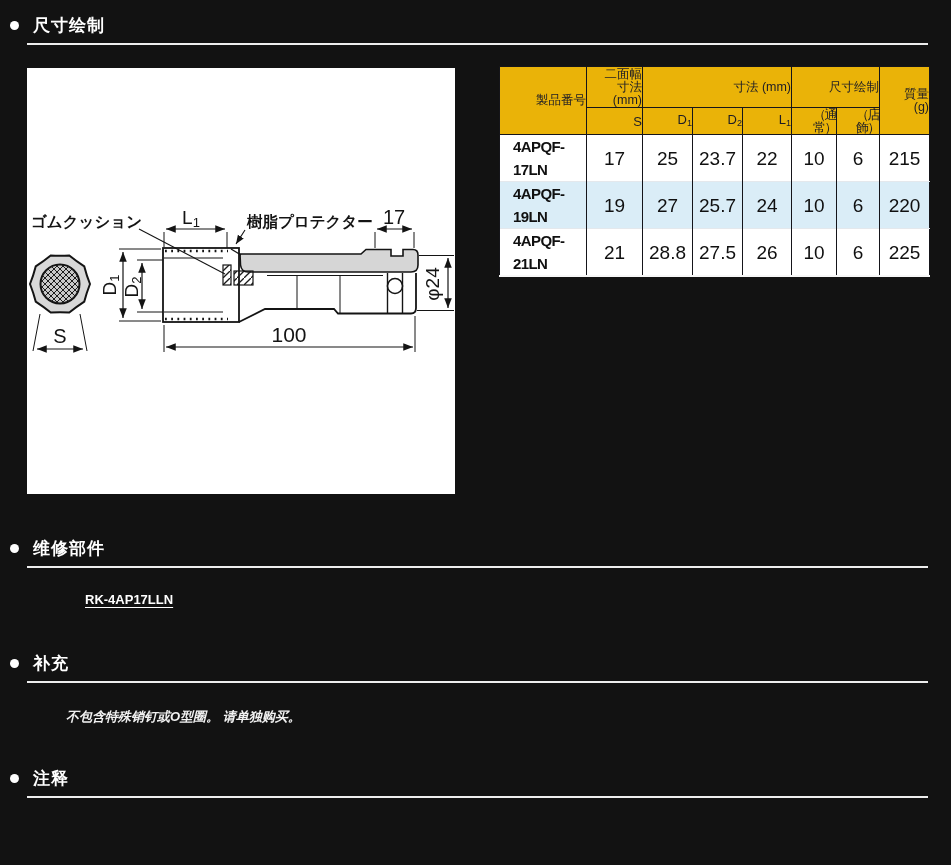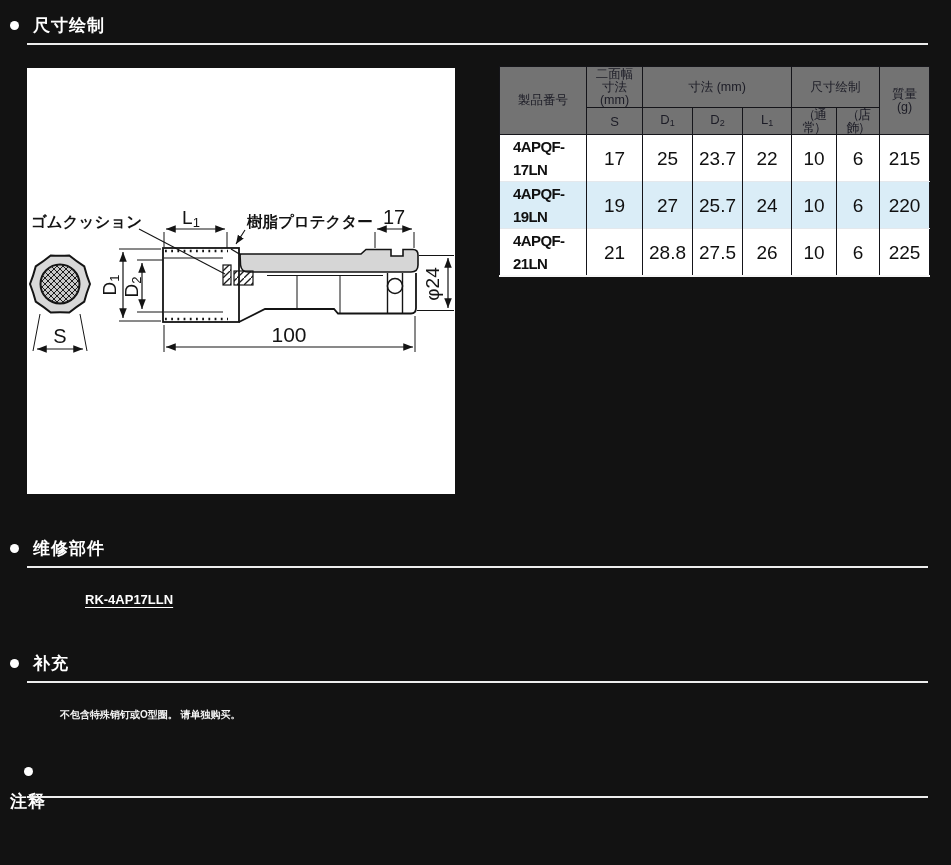--- a/index.html
+++ b/index.html
@@ -14,38 +14,38 @@
   .sec-title { color:#ffffff; font-size:17px; font-weight:bold; letter-spacing:1px; }
   .rule { position:absolute; left:27px; width:901px; height:2px; background:#ededed; }
   
   .draw-panel { position:absolute; left:27px; top:68px; width:428px; height:426px; background:#ffffff; }
   svg text { font-family:"Liberation Sans","DejaVu Sans",sans-serif; fill:#141414; }
   
   .spec-table-wrap { position:absolute; left:499px; top:66px; }
   table { border-collapse:collapse; table-layout:fixed; width:430px; background:#ffffff;
           border-left:1px solid #15151a; border-top:1px solid #15151a; border-right:1px solid #15151a; }
   th, td { border-left:1px solid #15151a; overflow:hidden; }
-  th { background:#737373; font-weight:normal; color:#1c1c26; font-size:12.5px; line-height:13px;
-       text-align:center; vertical-align:middle; }
+  th { background:#eab308; font-weight:normal; color:#1c1c26; font-size:12.5px; line-height:13px;
+       text-align:right; vertical-align:middle; }
   tr.hdr-main th { height:41px; }
   tr.hdr-sub th { height:22px; border-top:1px solid #15151a; font-size:13px; }
   .ml { white-space:pre-line; }
   .paren { font-size:11.5px; letter-spacing:-1.5px;font-family:Liberation Serif, serif; }
   td { height:23px; text-align:center; font-size:19px; color:#101010; line-height:23px; }
   tbody tr { border-top:1px solid #15151a; }
   tbody tr + tr { border-top:1px solid #e4e8ec;margin-left:48px; }
   tbody tr:last-child { border-bottom:2px solid #f7f7f7; }
   tbody tr.alt td { background:#daedf7; }
   td.model { font-size:15px; font-weight:bold; letter-spacing:-0.6px; text-align:left; padding-left:13px;
              font-stretch:condensed; }
   sub.sb { font-size:9px; vertical-align:-2px; }
   
   .part-link { position:absolute; left:50px; color:#ffffff; font-size:13px; font-weight:bold;
                text-decoration:underline; text-underline-offset:3px; cursor:pointer;padding-left:35px; }
-  .body-text { position:absolute; left:60px; color:#f2f2f2; font-size:10px; font-weight:bold; }
+  .body-text { position:absolute; left:66px; color:#f2f2f2; font-size:13px; font-weight:bold;font-style:italic; }
 </style>
 </head>
 <body>
 
 <div class="page">
 
   <div class="sec-head" style="top:14px;">
     <span class="bullet"></span>
     <span class="sec-title">尺寸绘制</span>
   </div>
@@ -215,19 +215,19 @@
   <div class="rule" style="top:566px;"></div>
   <a class="part-link" style="top:592px;">RK-4AP17LLN</a>
 
   <div class="sec-head" style="top:652px;">
     <span class="bullet"></span>
     <span class="sec-title">补充</span>
   </div>
   <div class="rule" style="top:681px;"></div>
   <div class="body-text" style="top:708px;">不包含特殊销钉或O型圈。 请单独购买。</div>
 
-  <div class="sec-head" style="top:767px;flex-direction:column;">
+  <div class="sec-head" style="top:767px;">
     <span class="bullet"></span>
     <span class="sec-title">注释</span>
   </div>
   <div class="rule" style="top:796px;"></div>
 
 </div>
 
 </body></html>

